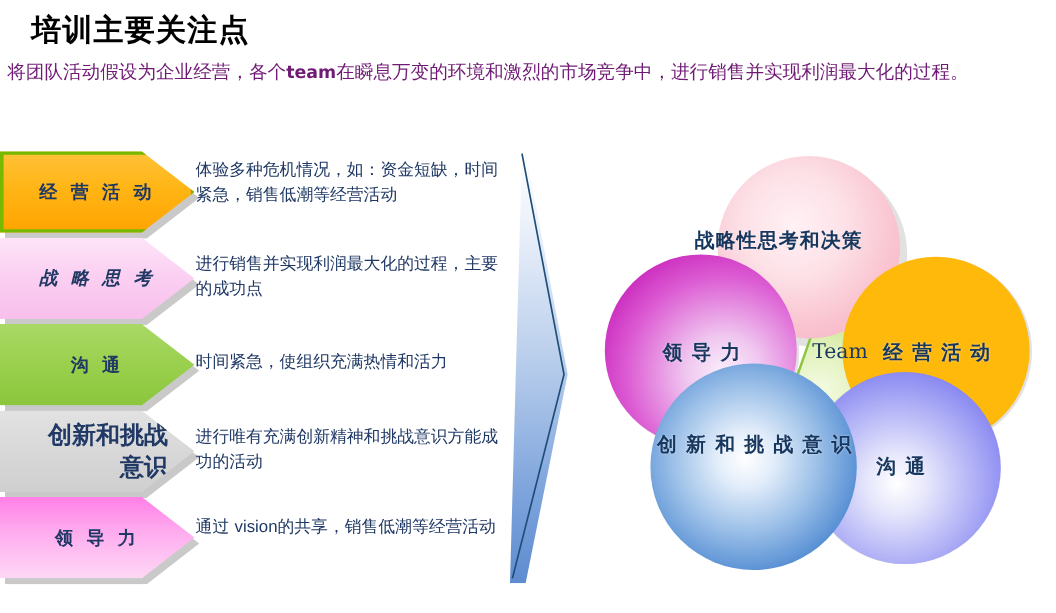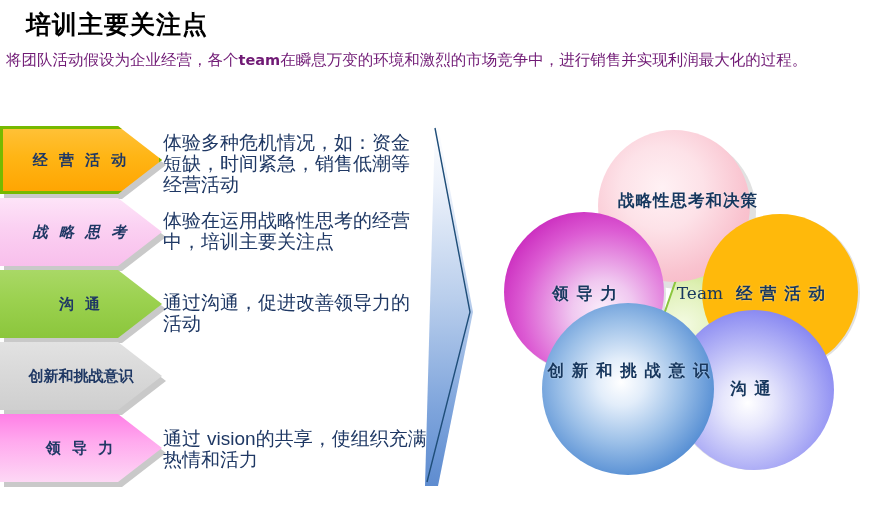--- a/index.html
+++ b/index.html
@@ -46,26 +46,26 @@
     clip-path:polygon(0 0, 118px 0, 162px 50%, 118px 100%, 0 100%);
   }
   .chev-label{
     position:relative;z-index:3;
     font-family:"DejaVu Sans","Liberation Sans",sans-serif;
     font-size:15px;font-weight:bold;color:#1F3864;
     letter-spacing:3px;
     text-align:center;width:118px;
     padding-right:0px;
   }
-  .chev-label.tight{letter-spacing:0px;font-size:15px;}
+  .chev-label.tight{letter-spacing:0px;font-size:20px;text-align:right;}
 
   .chev-desc{
     position:absolute;left:163px;
     font-family:"DejaVu Sans","Liberation Sans",sans-serif;
-    font-size:19px;line-height:21px;color:#1F3864;
+    font-size:14px;line-height:21px;color:#1F3864;
     width:265px;
   }
   .chev-desc .lat{font-family:Liberation Sans, sans-serif;}
 
   
   .big-arrow{
     position:absolute;left:413px;top:126px;width:70px;height:360px;
   }
   
   .diagram{position:absolute;left:468px;top:128px;width:412px;height:383px;}
@@ -105,44 +105,45 @@
         <span class="chev-label">经 营 活 动</span>
       </div>
       <div class="chev-desc" style="top:6px;">体验多种危机情况，如：资金短缺，时间紧急，销售低潮等经营活动</div>
     </div>
 
     <div class="chev-row" style="top:72px;height:72px;">
       <div class="chev-shadow"></div>
       <div class="chev" style="background:linear-gradient(180deg,#FDE4F8 0%,#FBD0F2 45%,#F8BFEC 100%);font-style:italic;">
         <span class="chev-label">战 略 思 考</span>
       </div>
-      <div class="chev-desc" style="top:12px;">体验在运用战略性思考的经营中，培训主要关注点</div>
+      <div class="chev-desc" style="top:12px;">进行销售并实现利润最大化的过程，主要的成功点</div>
     </div>
 
     <div class="chev-row" style="top:144px;height:72px;">
       <div class="chev-shadow"></div>
       <div class="chev" style="background:linear-gradient(180deg,#A9D866 0%,#9BD14F 45%,#8BC63C 100%);">
         <span class="chev-label">沟  通</span>
       </div>
-      <div class="chev-desc" style="top:22px;">通过沟通，促进改善领导力的活动</div>
+      <div class="chev-desc" style="top:22px;">时间紧急，使组织充满热情和活力</div>
     </div>
 
     <div class="chev-row" style="top:216px;height:72px;">
       <div class="chev-shadow"></div>
       <div class="chev" style="background:linear-gradient(180deg,#E2E2E2 0%,#D9D9D9 45%,#CFCFCF 100%);">
         <span class="chev-label tight">创新和挑战意识</span>
       </div>
+      <div class="chev-desc" style="top:12px;">进行唯有充满创新精神和挑战意识方能成功的活动</div>
     </div>
 
     <div class="chev-row" style="top:288px;height:72px;">
       <div class="chev-shadow"></div>
       <div class="chev" style="background:linear-gradient(180deg,#FF7FE6 0%,#FFA9EE 40%,#FDD8F5 100%);">
         <span class="chev-label">领 导 力</span>
       </div>
-      <div class="chev-desc" style="top:14px;"><span>通过 </span><span class="lat">vision</span><span>的共享，使组织充满热情和活力</span></div>
+      <div class="chev-desc" style="top:14px;"><span>通过 </span><span class="lat">vision</span><span>的共享，销售低潮等经营活动</span></div>
     </div>
   </div>
 
   <div class="big-arrow">
     <svg width="70" height="360" viewBox="0 0 70 360">
       <defs>
         <linearGradient id="arrGrad" x1="0" y1="0" x2="0" y2="1">
           <stop offset="0%" stop-color="#FFFFFF"></stop>
           <stop offset="18%" stop-color="#EAF0FA"></stop>
           <stop offset="48%" stop-color="#B9CEEC"></stop>
@@ -165,21 +166,21 @@
         <circle cx="314" cy="165" r="78"></circle>
         <circle cx="162" cy="258" r="86"></circle>
         <circle cx="285" cy="262" r="80"></circle>
       </g>
     </svg>
 
     <div class="circle" style="left:130px;top:2px;width:152px;height:152px;
                 background:radial-gradient(circle at 42% 38%, #FFF1F4 0%, #FDE2E8 32%, #F9C3CF 66%, #F6AEBE 100%);
                 z-index:5;">
     </div>
-    <div style="position:absolute;left:125px;top:62px;width:165px;text-align:right;z-index:22;">
+    <div style="position:absolute;left:111px;top:62px;width:165px;text-align:left;z-index:22;">
       <span class="c-label">战略性思考和决策</span>
     </div>
 
     <div class="circle" style="left:36px;top:84px;width:160px;height:160px;
                 background:radial-gradient(circle at 62% 62%, #FBEFFB 0%, #F0C8F0 22%, #DC5BD3 58%, #C215B4 88%, #B10FA4 100%);
                 z-index:6;">
     </div>
     <div style="position:absolute;left:42px;top:155px;width:150px;text-align:center;z-index:22;">
       <span class="c-label">领 导 力</span>
     </div>

